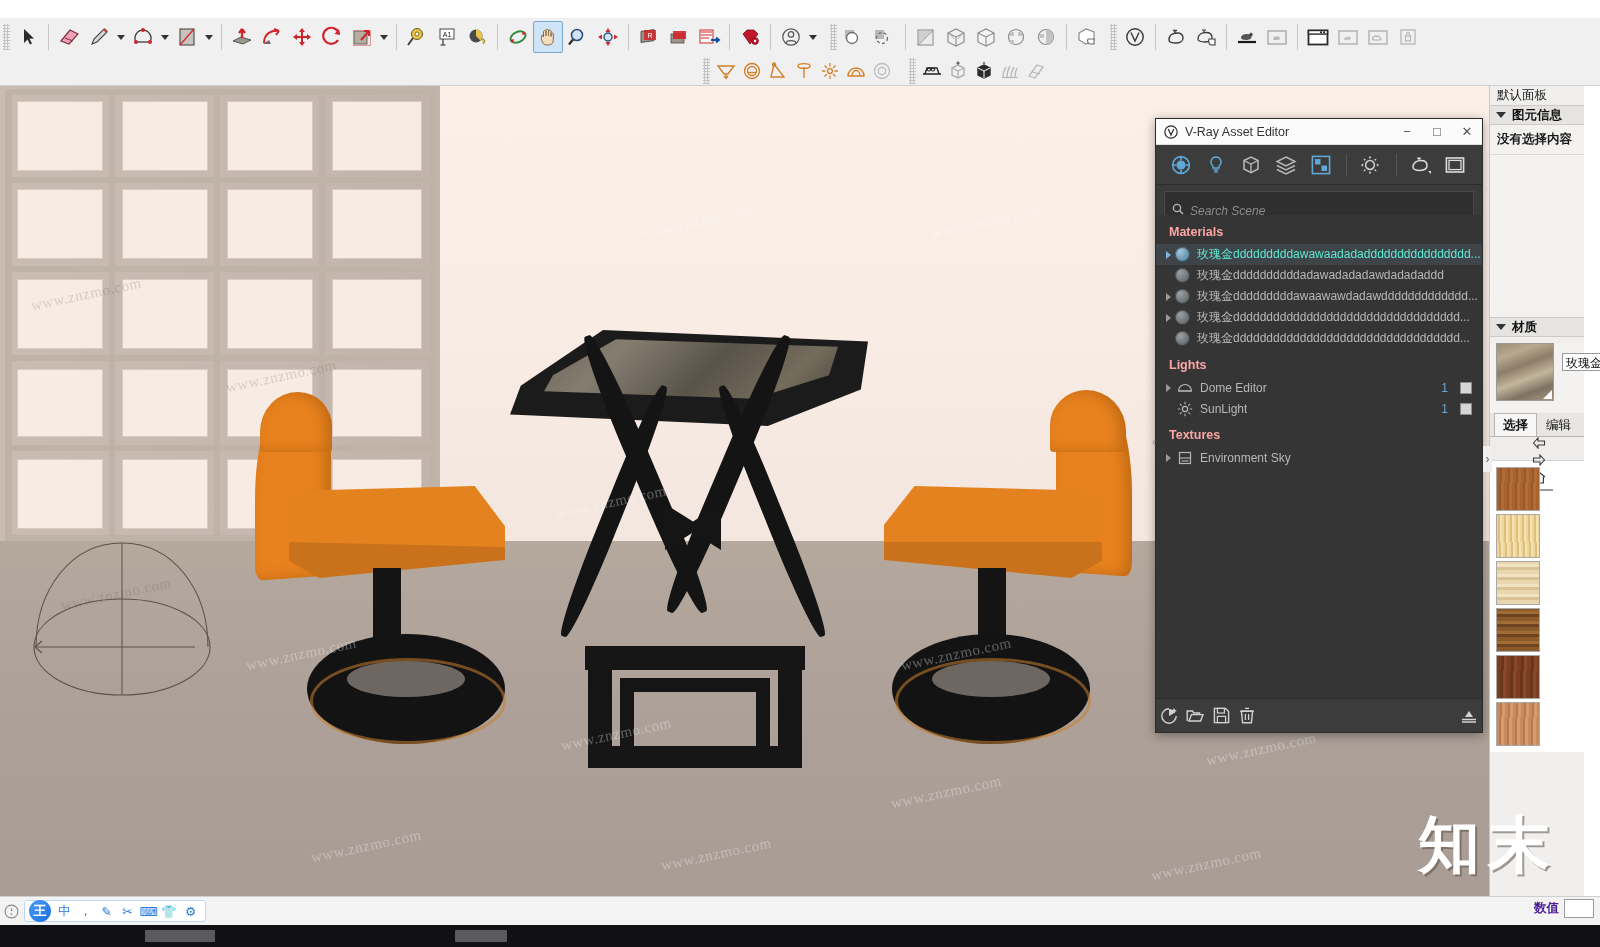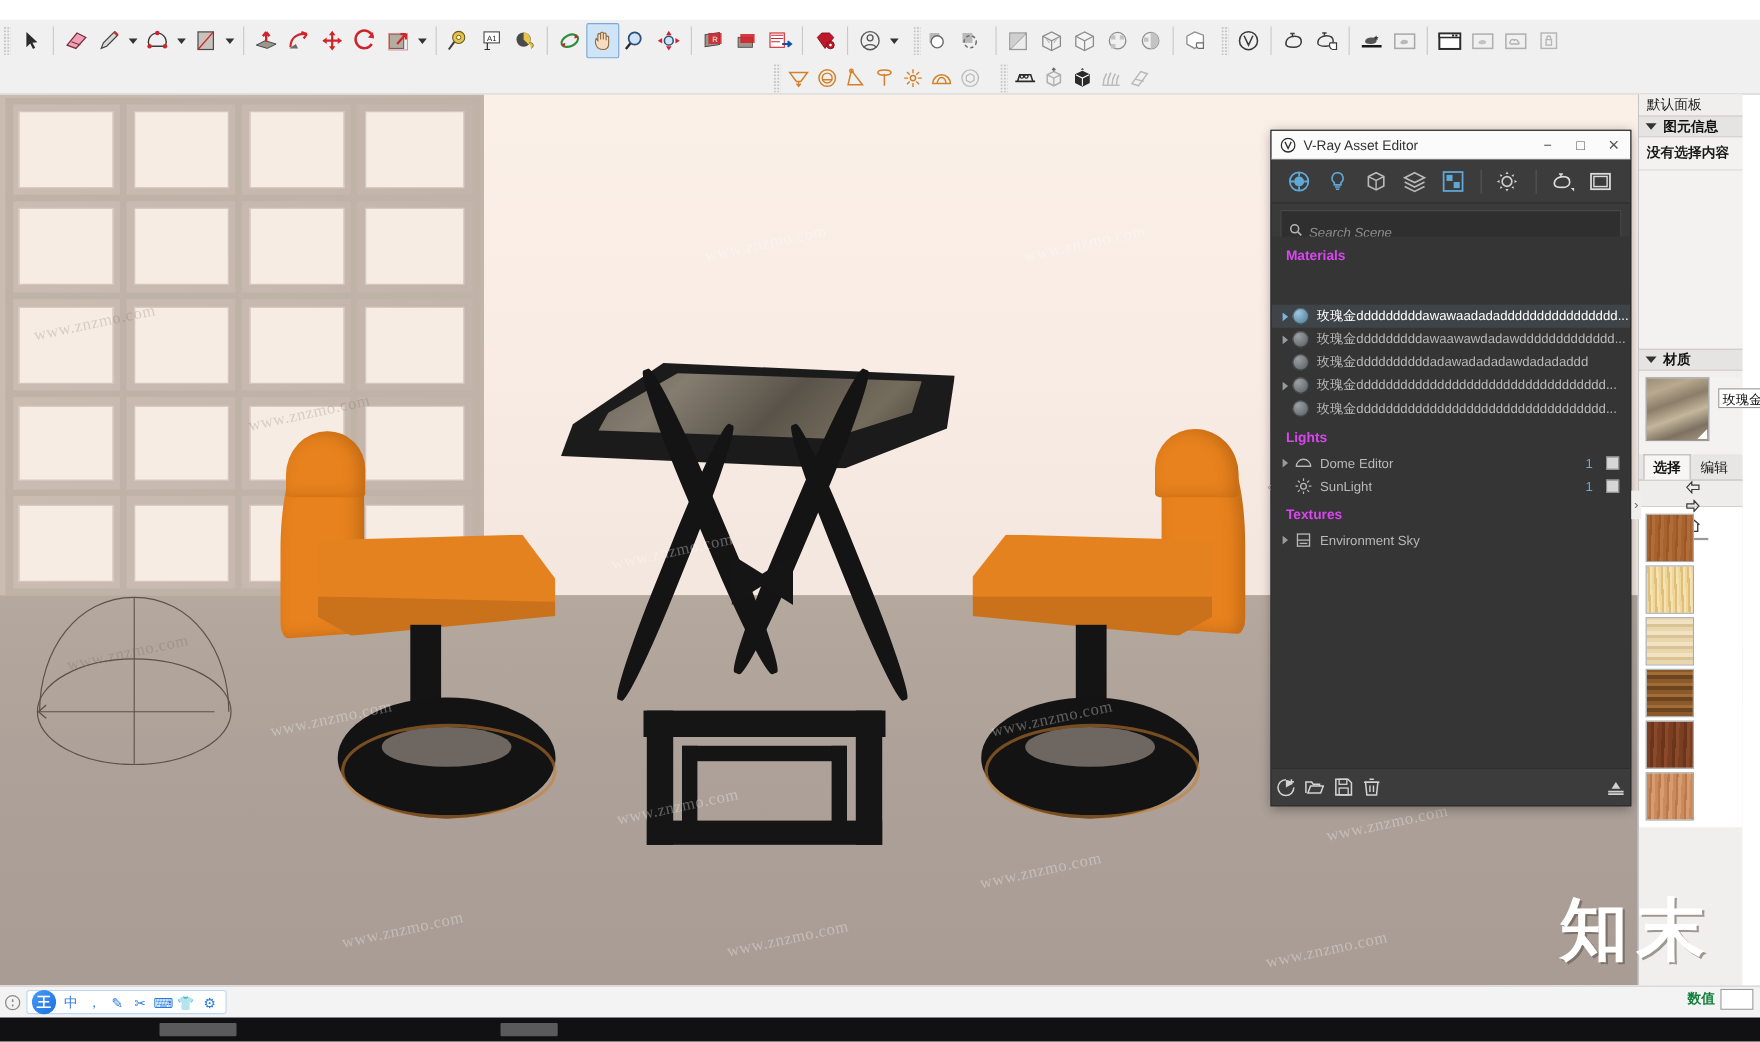--- a/index.html
+++ b/index.html
@@ -178,29 +178,29 @@
     color: #bdbdbd; font-size: 12px; font-style: italic;
     font-family: "Liberation Sans", sans-serif; flex: 1; margin-left: 6px;
   }
   .vray-search input::placeholder { color: #8d8d8d; font-style: italic; }
 
   .vray-list {
     position: absolute; top: 96px; bottom: 34px; left: 0; right: 0;
     background: #353535; overflow: hidden; padding-top: 4px;
   }
   .sec-head {
-    color: #d946ef; font-size: 12.5px; font-weight: 700;
+    color: #fca5a5; font-size: 12.5px; font-weight: 700;
     padding: 6px 0 5px 13px;
   }
   .arow {
     height: 21px; display: flex; align-items: center; padding-left: 6px;
     color: #b8b8b8; font-size: 12px; white-space: nowrap; overflow: hidden;
     cursor: default;
   }
-  .arow.sel { background: #3f4448; color: #ffffff; margin-top: 33px; }
+  .arow.sel { background: #3f4448; color: #5eead4; }
   .arow .tw {
     width: 13px; display: flex; align-items: center; justify-content: center;
     flex-shrink: 0;
   }
   .arow .tw i {
     width: 0; height: 0; border-top: 4px solid transparent;
     border-bottom: 4px solid transparent; border-left: 5px solid #9a9a9a;
   }
   .arow.sel .tw i { border-left-color: #7fb4dd; }
   .sw {
@@ -316,21 +316,21 @@
   .ime .badge {
     width: 22px; height: 22px; border-radius: 50%;
     background: linear-gradient(135deg,#4a9bf5,#1a6fe0);
     color: #fff; display: flex; align-items: center; justify-content: center;
     font-size: 13px; font-weight: 700; position: relative; margin-right: 3px;
   }
   .vcb {
     position: absolute; right: 6px; top: 899px;
     display: flex; align-items: center; gap: 5px;
   }
-  .vcb .lbl { font-size: 12.5px; color: #15803d; font-weight: 700; }
+  .vcb .lbl { font-size: 12.5px; color: #4c1d95; font-weight: 700; }
   .vcb .box {
     width: 30px; height: 19px; border: 1px solid #9a9a9a; background: #fff;
   }
   .taskbar {
     position: absolute; left: 0; top: 925px; width: 1600px; height: 22px;
     background: #111113;
   }
   .taskbar .tseg {
     position: absolute; top: 5px; height: 12px; background: #5a5a5c; border-radius: 1px;
   }
@@ -931,30 +931,30 @@
       <div class="sec-head">Materials</div>
 
       <div class="arow sel">
         <span class="tw">
             <i></i>
           </span>
         <span class="sw"></span>
         <span class="nm">玫瑰金dddddddddawawaadadadddddddddddddddd...</span>
       </div>
       <div class="arow">
+        <span class="tw"></span>
+        <span class="sw"></span>
+        <span class="nm">玫瑰金ddddddddddadawadadadawdadadaddd</span>
+      </div>
+      <div class="arow">
         <span class="tw">
             <i></i>
           </span>
         <span class="sw"></span>
         <span class="nm">玫瑰金dddddddddawaawawdadawddddddddddddd...</span>
-      </div>
-      <div class="arow">
-        <span class="tw"></span>
-        <span class="sw"></span>
-        <span class="nm">玫瑰金ddddddddddadawadadadawdadadaddd</span>
       </div>
       <div class="arow">
         <span class="tw">
             <i></i>
           </span>
         <span class="sw"></span>
         <span class="nm">玫瑰金dddddddddddddddddddddddddddddddddd...</span>
       </div>
       <div class="arow">
         <span class="tw"></span>

